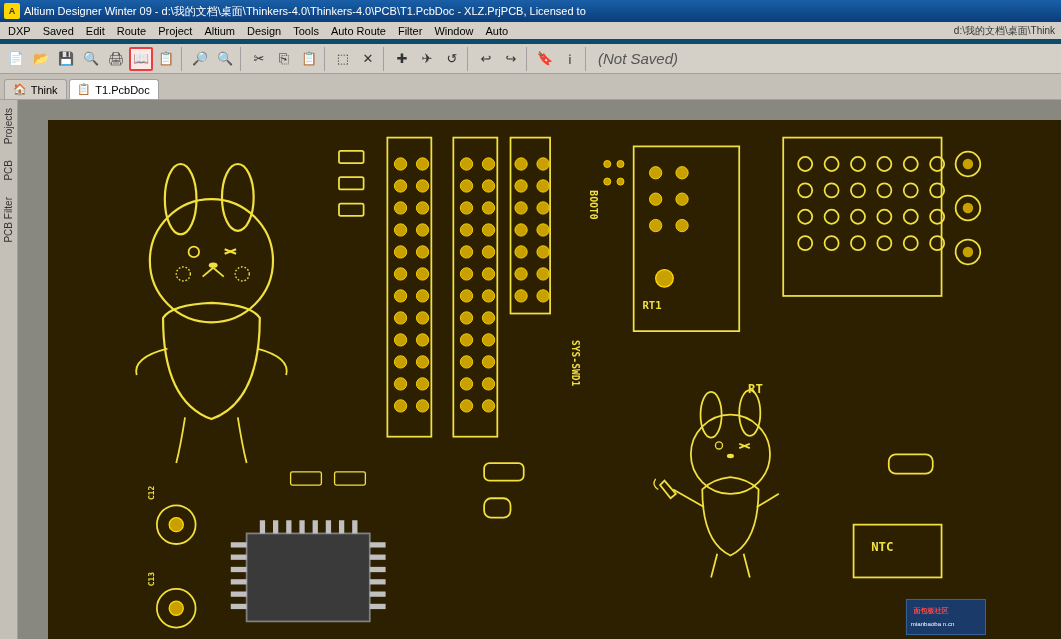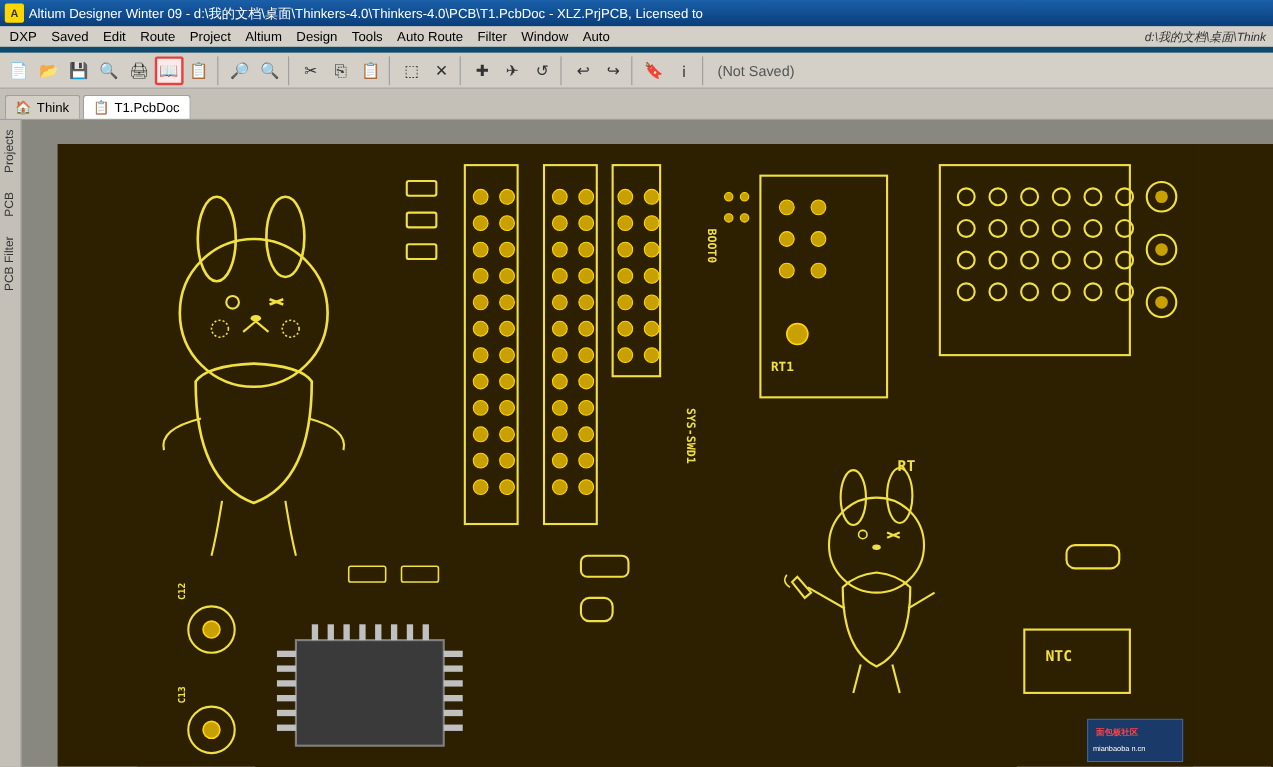--- a/index.html
+++ b/index.html
@@ -65,22 +65,23 @@
       border: 2px solid #e84040;
       background: #ffeaea;
     }
     .toolbar-separator {
       width: 4px; height: 24px;
       border-left: 1px solid #a0a0a0;
       margin: 0 2px;
     }
     .toolbar-text {
       padding: 2px 6px;
-      font-size: 12px;
+      font-size: 15px;
       color: #555;
+      font-style: italic;
     }
 
     
     #tab-bar {
       height: 26px;
       background: #c4c0b8;
       display: flex;
       align-items: flex-end;
       padding: 0 4px;
       border-bottom: 1px solid #a0a0a0;
@@ -163,21 +164,21 @@
   <span class="menu-item">Edit</span>
   <span class="menu-item">Route</span>
   <span class="menu-item">Project</span>
   <span class="menu-item">Altium</span>
   <span class="menu-item">Design</span>
   <span class="menu-item">Tools</span>
   <span class="menu-item">Auto Route</span>
   <span class="menu-item">Filter</span>
   <span class="menu-item">Window</span>
   <span class="menu-item">Auto</span>
-  <span style="margin-left:auto; font-size:10px; color:#333; padding-right:4px;font-style:italic;">d:\我的文档\桌面\Think</span>
+  <span style="margin-left:auto; font-size:10px; color:#333; padding-right:4px;">d:\我的文档\桌面\Think</span>
 </div>
 
 <div id="toolbar">
 
   <button class="toolbar-btn" title="New">📄</button>
   <button class="toolbar-btn" title="Open">📂</button>
   <button class="toolbar-btn" title="Save">💾</button>
   <button class="toolbar-btn" title="Print Preview">🔍</button>
   <button class="toolbar-btn" title="Print">🖨</button>
 

